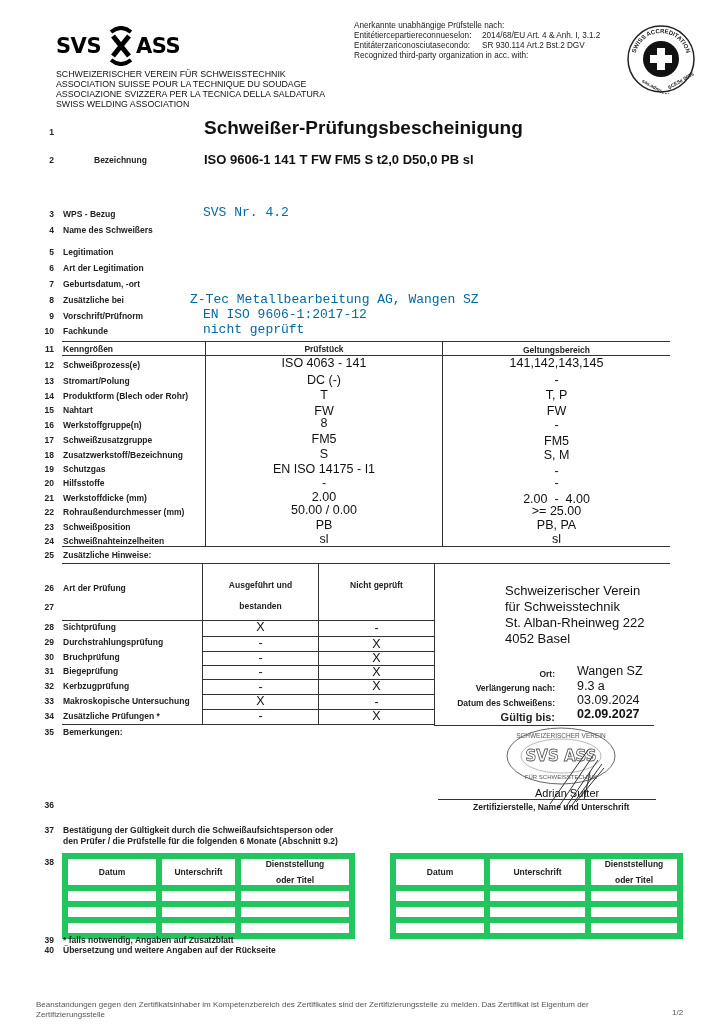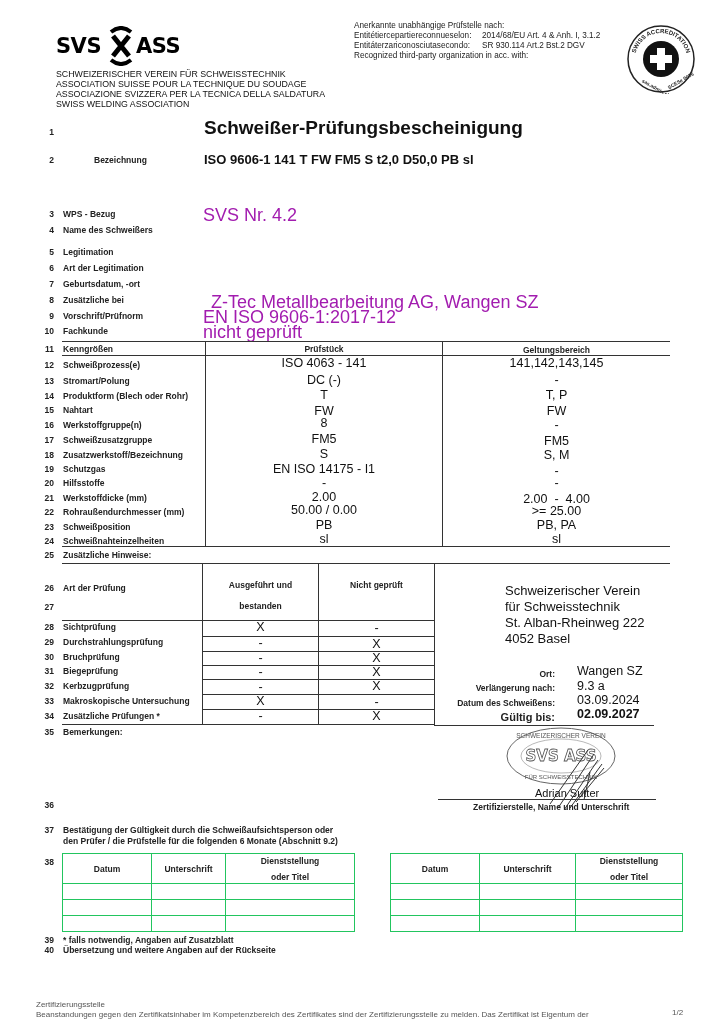--- a/index.html
+++ b/index.html
@@ -1,41 +1,41 @@
 <!DOCTYPE html>
 <html><head>
   <meta charset="utf-8">
   <style>
     html, body { margin: 0; padding: 0; background: #ffffff; }
     body { width: 724px; height: 1024px; position: relative; overflow: hidden; color: #111; font-family: "Liberation Sans", sans-serif; }
     .abs { position: absolute; }
     .num { font-size: 8.5px; font-weight: bold; color: #222; width: 16px; text-align: right; }
     .lbl { font-size: 8.5px; font-weight: bold; color: #222; }
-    .val { font-size: 18px; color: #a21caf; }
+    .val { font-size: 13px; color: #0369a1; font-family: Liberation Mono, monospace; }
     .hline { position: absolute; height: 1px; background: #333; }
     .vline { position: absolute; width: 1px; background: #333; }
     .center { text-align: center; }
 
     
     .logo-text { font-family: "DejaVu Sans", sans-serif; font-weight: bold; font-size: 21px; letter-spacing: -0.5px; color: #000; }
     .assoc { font-size: 8.8px; color: #111; line-height: 10px; letter-spacing: 0px; }
     .accr-text { font-size: 8.2px; color: #222; line-height: 10px; }
 
     .title { font-size: 19px; font-weight: bold; color: #111; }
     .designation { font-size: 13px; font-weight: bold; color: #111; }
 
     .tbl-head { font-size: 8.5px; font-weight: bold; color: #222; }
     .cell { font-size: 12.5px; color: #111; text-align: center; }
 
     .svs-addr { font-size: 13px; line-height: 16px; color: #111; }
     .kv-label { font-size: 8.5px; font-weight: bold; color: #222; text-align: right; width: 150px; }
     .kv-val { font-size: 12.5px; color: #111; }
 
     .confirm-tbl { position: absolute; border: 1px solid #333; border-collapse: collapse; }
-    .confirm-tbl td { border: 1px solid #22c55e; font-size: 8.5px; font-weight: bold; color: #222; text-align: center; padding: 0; }
+    .confirm-tbl td { border: 6px solid #22c55e; font-size: 8.5px; font-weight: bold; color: #222; text-align: center; padding: 0; }
 
     .footer { font-size: 8px; color: #555; line-height: 10px; }
   </style>
 </head>
 <body>
 
 <div class="abs" style="left:56px; top:26px; width:130px; height:40px;">
   <span class="abs logo-text" style="left:0; top:8px;">SVS</span>
   <svg class="abs" style="left:50px; top:0;" width="30" height="40" viewBox="0 0 30 40">
     <path d="M5 6 Q15 -2 25 6" stroke="#000" stroke-width="4" fill="none"></path>
@@ -98,21 +98,21 @@
 <div class="abs lbl" style="left:63px; top:247px;">Legitimation</div>
 
 <div class="abs num" style="left:38px; top:263px;">6</div>
 <div class="abs lbl" style="left:63px; top:263px;">Art der Legitimation</div>
 
 <div class="abs num" style="left:38px; top:279px;">7</div>
 <div class="abs lbl" style="left:63px; top:279px;">Geburtsdatum, -ort</div>
 
 <div class="abs num" style="left:38px; top:295px;">8</div>
 <div class="abs lbl" style="left:63px; top:295px;">Zusätzliche bei</div>
-<div class="abs val" style="left:211px; top:292px;text-align:right;">Z-Tec Metallbearbeitung AG, Wangen SZ</div>
+<div class="abs val" style="left:190px; top:292px;text-align:right;">Z-Tec Metallbearbeitung AG, Wangen SZ</div>
 
 <div class="abs num" style="left:38px; top:311px;">9</div>
 <div class="abs lbl" style="left:63px; top:311px;">Vorschrift/Prüfnorm</div>
 <div class="abs val" style="left:203px; top:307px;">EN ISO 9606-1:2017-12</div>
 
 <div class="abs num" style="left:38px; top:326px;">10</div>
 <div class="abs lbl" style="left:63px; top:326px;">Fachkunde</div>
 <div class="abs val" style="left:203px; top:322px;">nicht geprüft</div>
 
 <div class="hline" style="left:62px; top:341px; width:608px;"></div>
@@ -352,16 +352,16 @@
       </tr>
 </tbody>
   </table>
 
 <div class="abs num" style="left:38px; top:935px;">39</div>
 <div class="abs lbl" style="left:63px; top:935px;">* falls notwendig, Angaben auf Zusatzblatt</div>
 <div class="abs num" style="left:38px; top:945px;">40</div>
 <div class="abs lbl" style="left:63px; top:945px;">Übersetzung und weitere Angaben auf der Rückseite</div>
 
 <div class="abs footer" style="left:36px; top:1000px; width:650px;">
+  <div>Beanstandungen gegen den Zertifikatsinhaber im Kompetenzbereich des Zertifikates sind der Zertifizierungsstelle zu melden. Das Zertifikat ist Eigentum der</div>
   <div>Zertifizierungsstelle</div>
-  <div>Beanstandungen gegen den Zertifikatsinhaber im Kompetenzbereich des Zertifikates sind der Zertifizierungsstelle zu melden. Das Zertifikat ist Eigentum der</div>
 </div>
 <div class="abs footer" style="left:672px; top:1008px;">1/2</div>
 
 </body></html>

